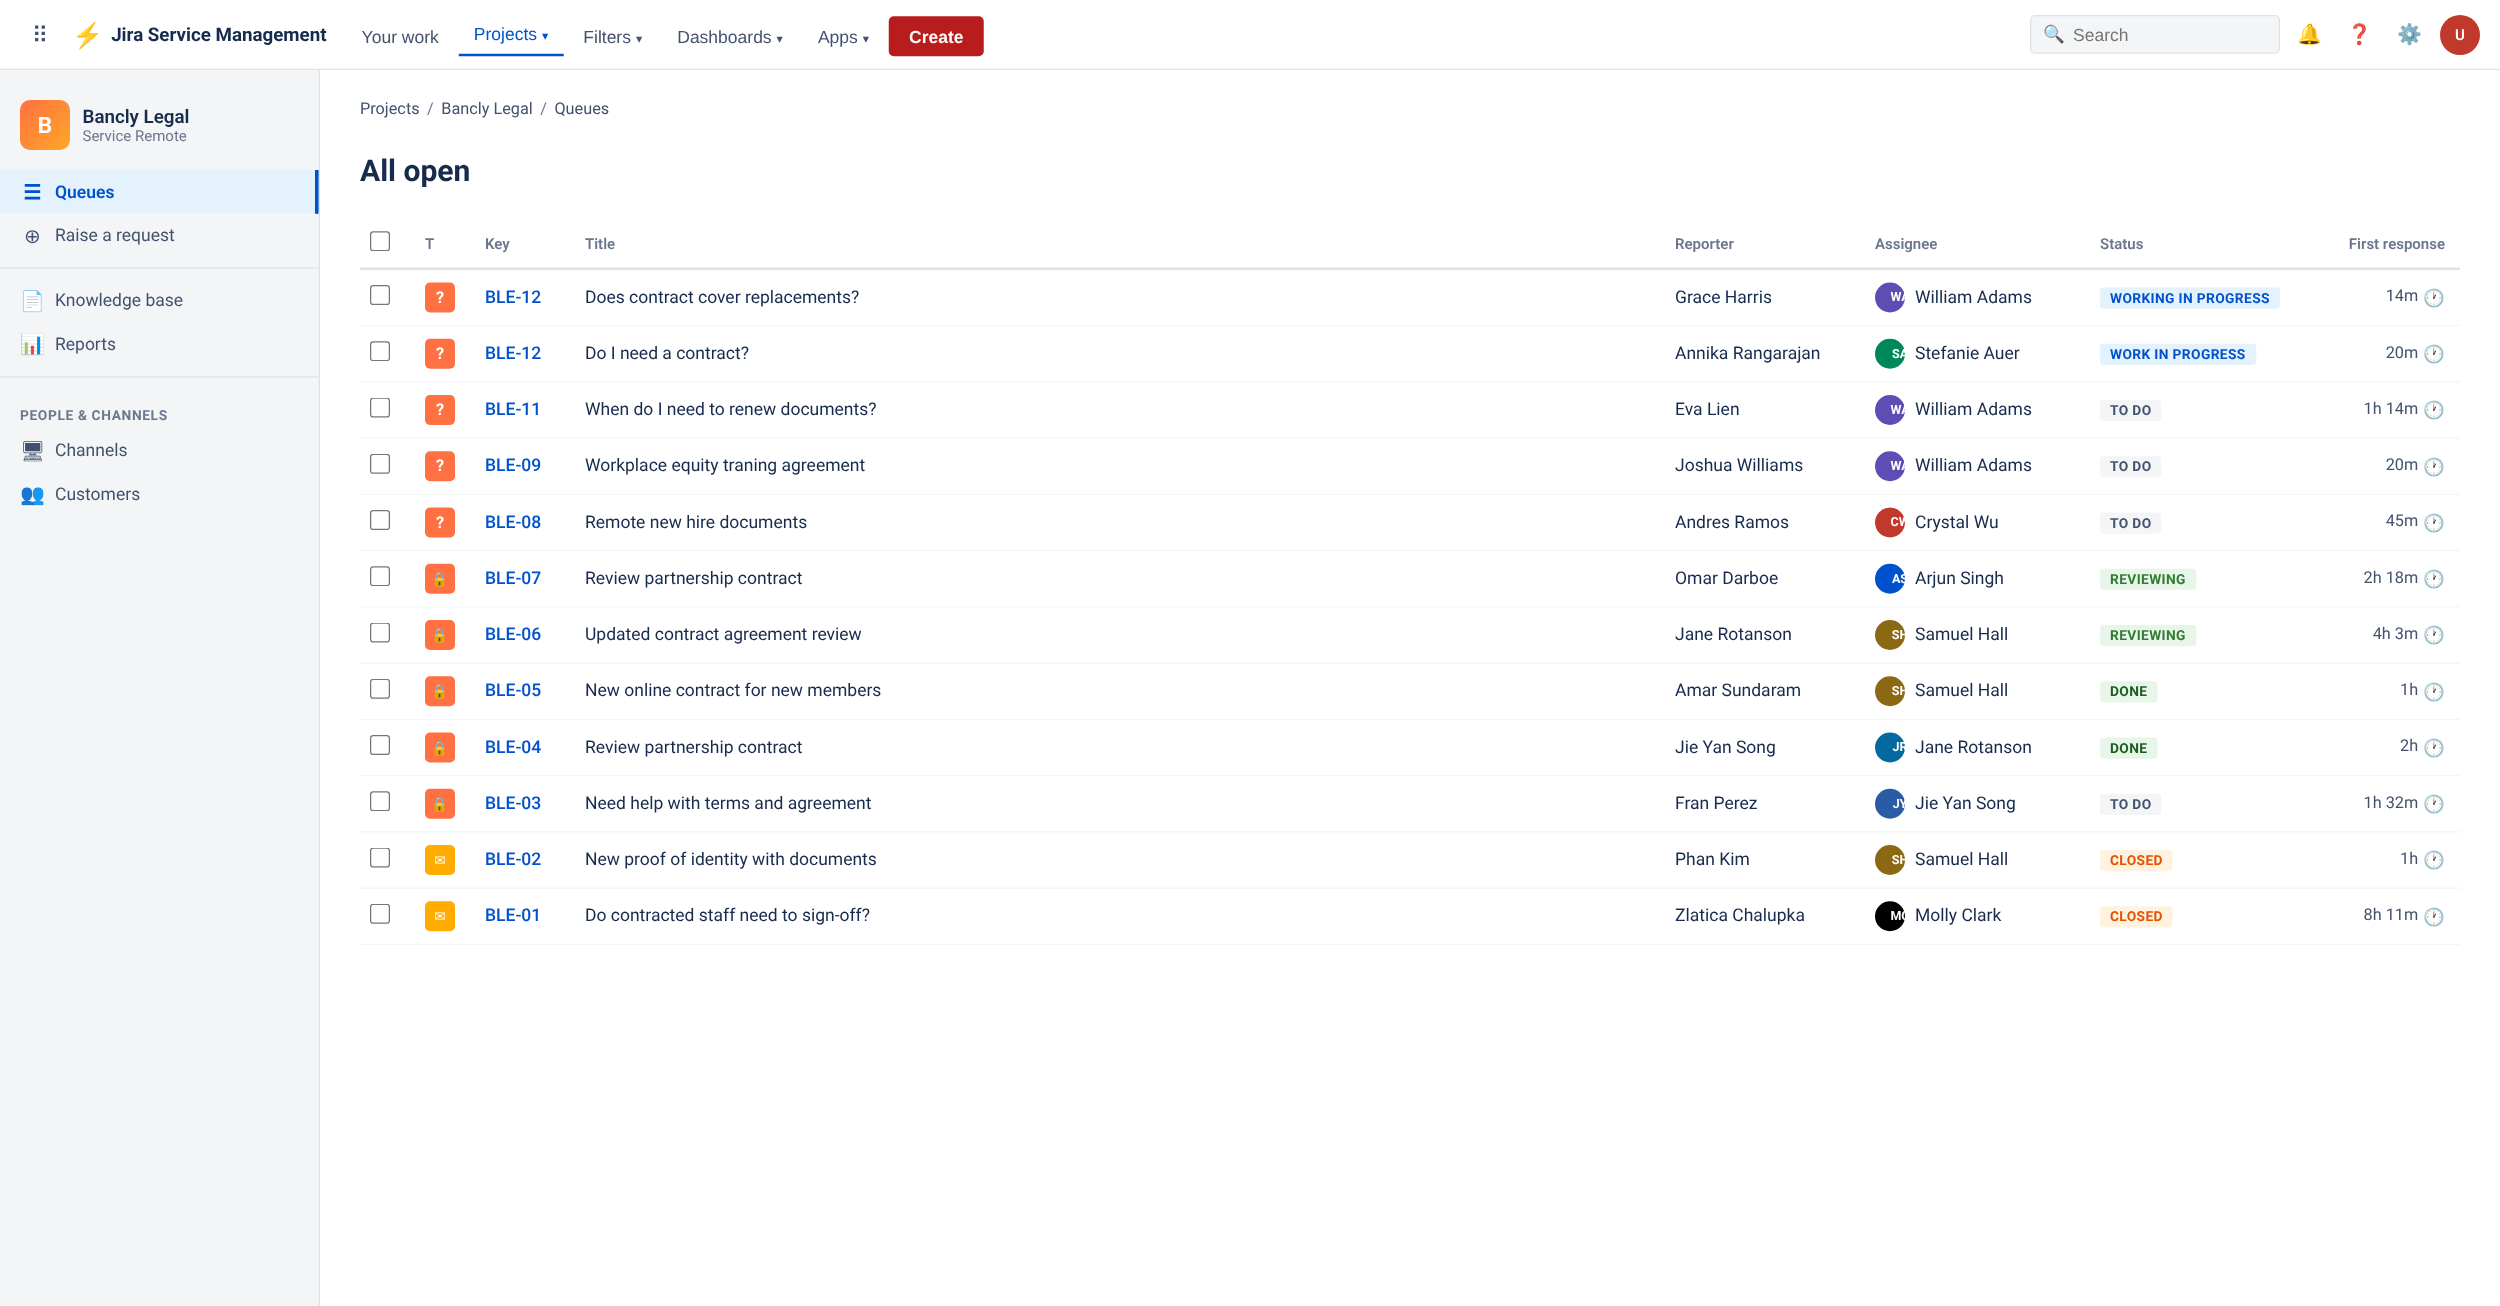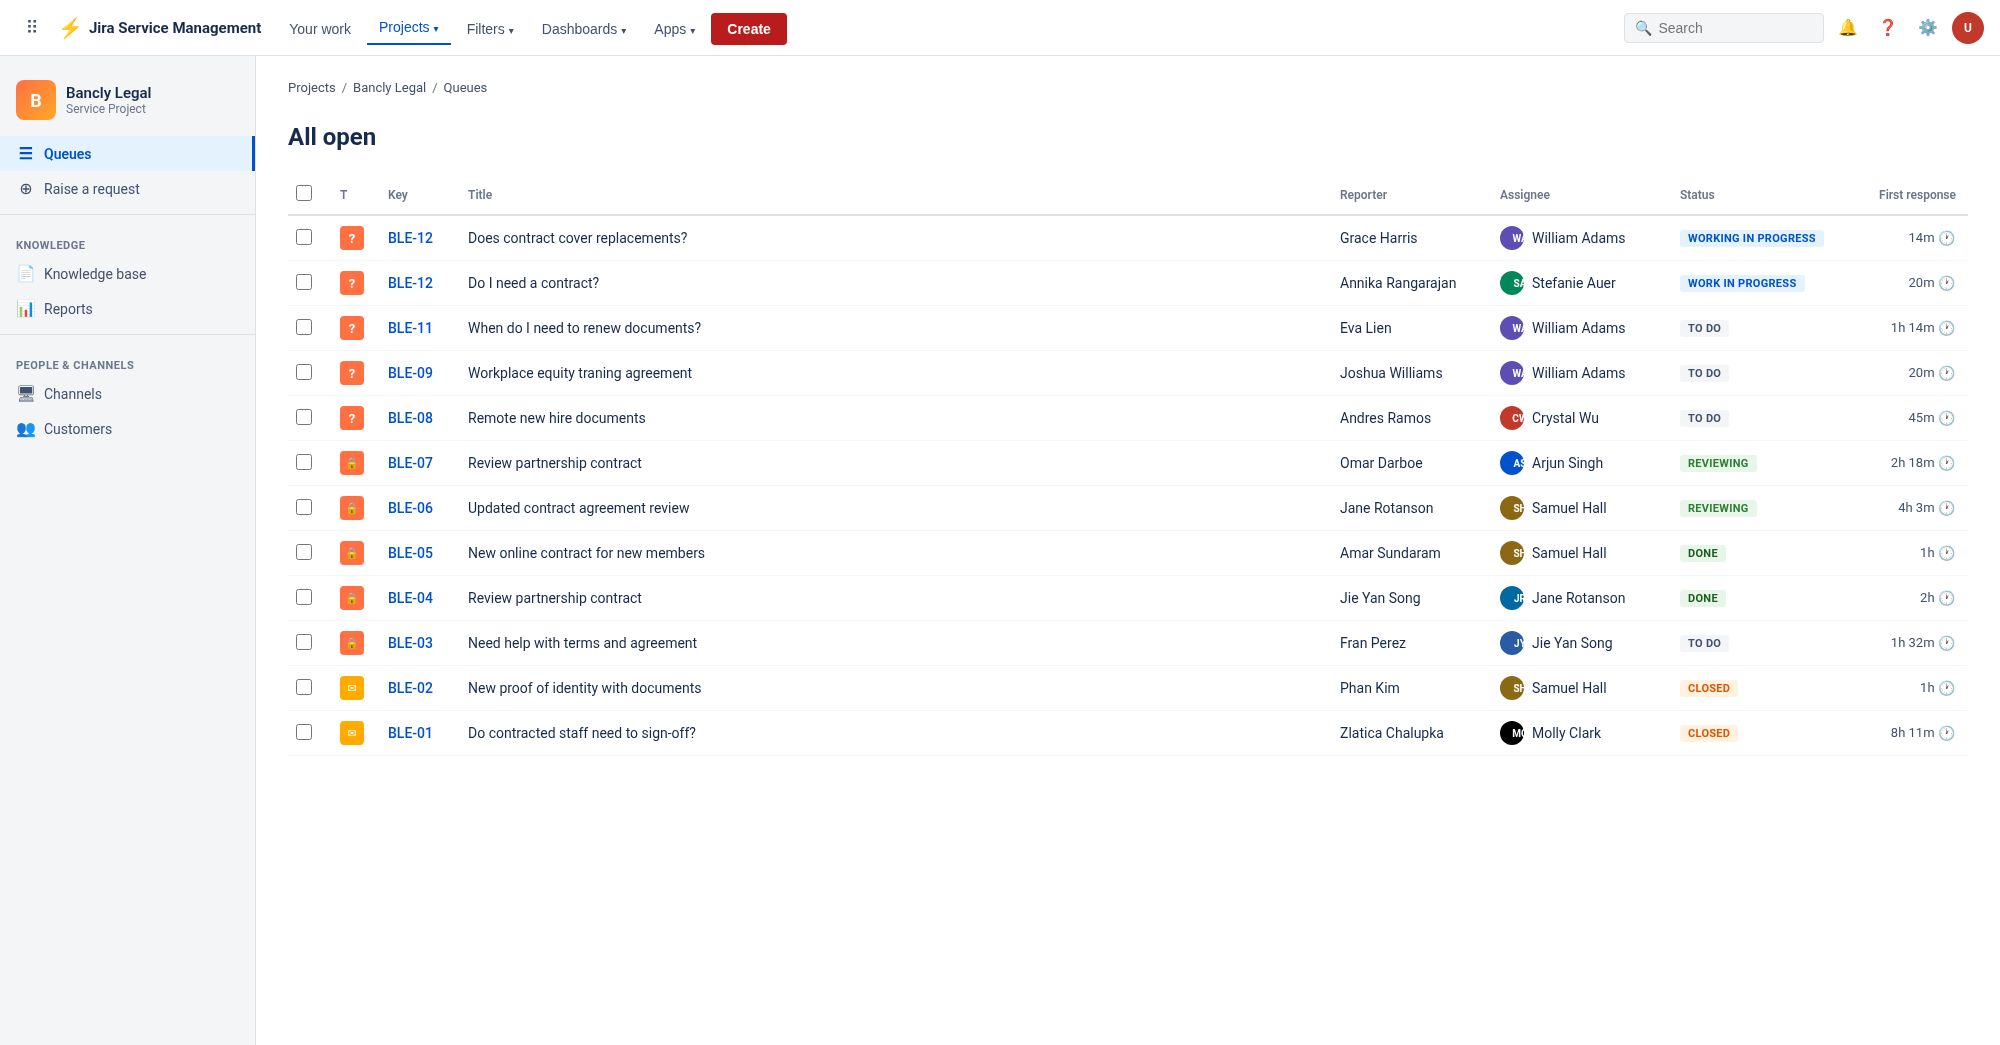--- a/index.html
+++ b/index.html
@@ -202,36 +202,35 @@
   </div>
 </nav>
 
 <div class="app-layout">
 
   <aside class="sidebar">
     <div class="sidebar-project">
       <div class="project-icon">B</div>
       <div class="project-info">
         <div class="project-name">Bancly Legal</div>
-        <div class="project-type">Service Project</div>
+        <div class="project-type">Service Remote</div>
       </div>
     </div>
 
     <div class="sidebar-item active">
       <span class="si-icon">☰</span>
       <span>Queues</span>
     </div>
     <div class="sidebar-item">
       <span class="si-icon">⊕</span>
       <span>Raise a request</span>
     </div>
 
     <hr class="sidebar-divider">
 
-    <div class="sidebar-section-label">KNOWLEDGE</div>
 
     <div class="sidebar-item">
       <span class="si-icon">📄</span>
       <span>Knowledge base</span>
     </div>
     <div class="sidebar-item">
       <span class="si-icon">📊</span>
       <span>Reports</span>
     </div>
 

